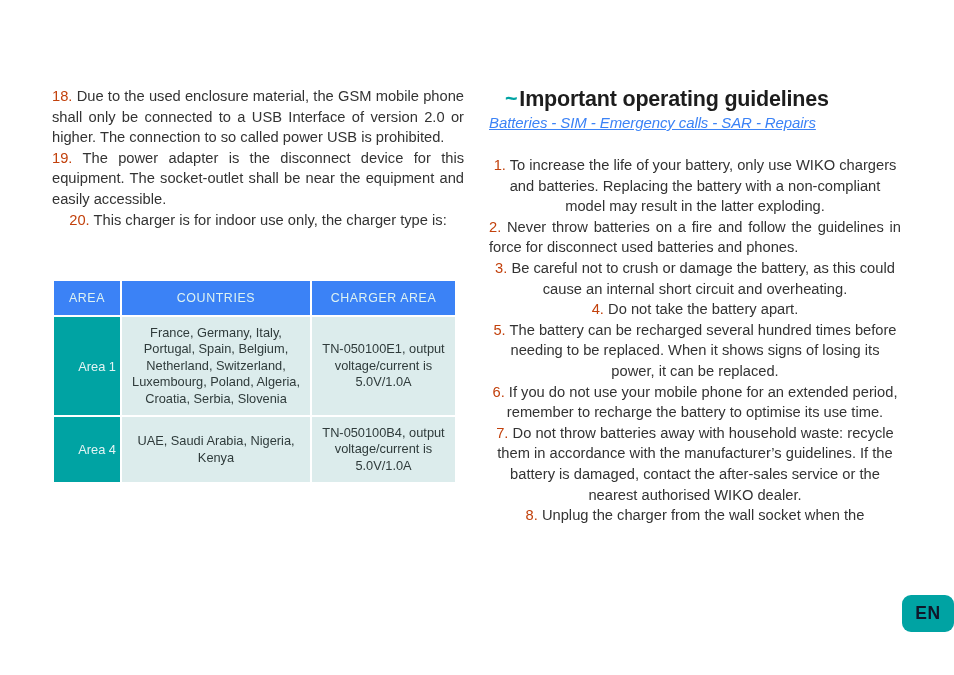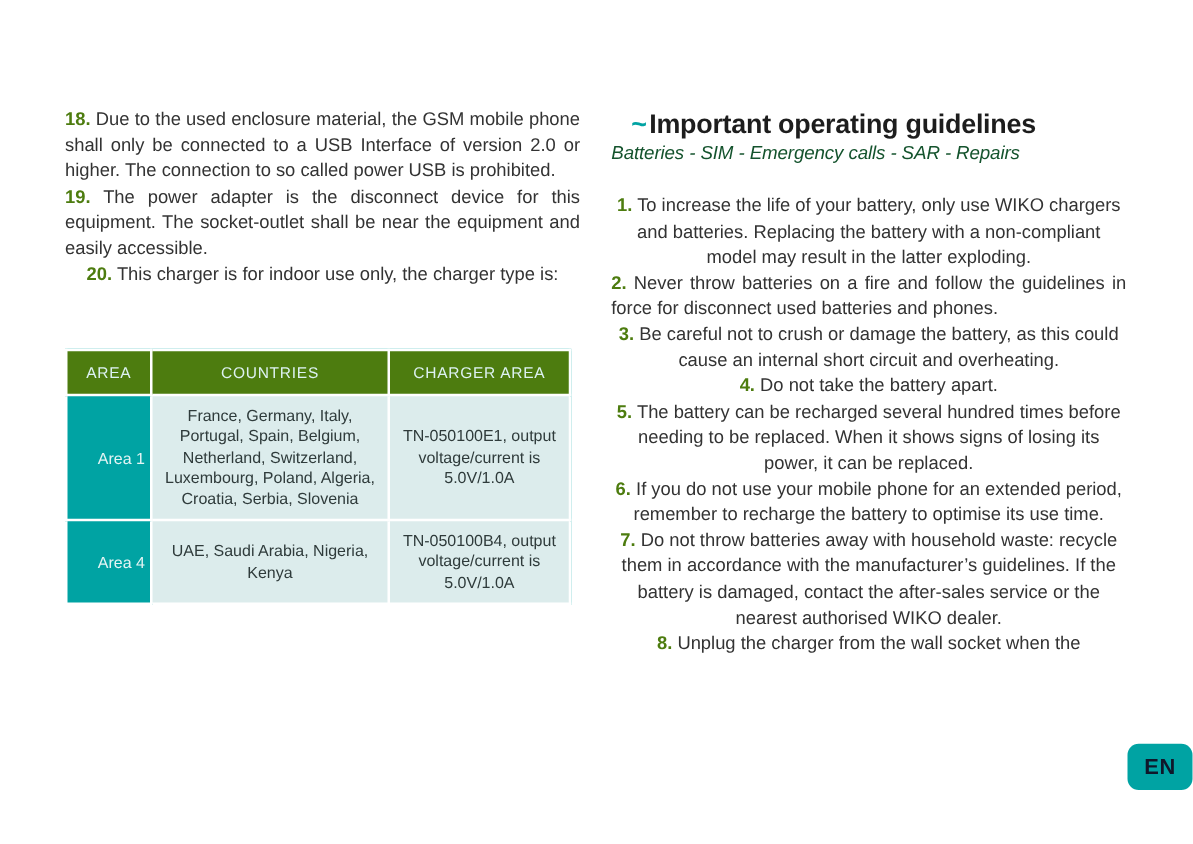--- a/index.html
+++ b/index.html
@@ -31,22 +31,22 @@
     top: 86px;
     width: 412px;
   }
   .col-right {
     position: absolute;
     left: 489px;
     top: 86px;
     width: 412px;
   }
   .num {
-    color: #4d7c0f;
-    font-weight: bold;
+    color: #c2410c;
+    font-weight: normal;
   }
 
   
   .flowtext {
     font-size: 14.7px;
     line-height: 20.6px;
     text-align: justify;
     color: #333333;
   }
   .flowtext .blk {
@@ -67,43 +67,44 @@
     letter-spacing: -0.2px;
   }
   .heading .tilde {
     color: #00a3a3;
     font-weight: bold;
     margin-right: 2px;
   }
   .subheading {
     font-size: 15px;
     font-style: italic;
-    color: #14532d;
+    color: #3b82f6;
     line-height: 20px;
     margin: 0 0 22px 0;
     letter-spacing: -0.1px;
+    text-decoration: underline;
   }
 
   
   .charger-table {
     position: absolute;
     left: 52px;
     top: 279px;
     width: 405px;
     border-collapse: collapse;
     background: #00a3a3;
     table-layout: fixed;
   }
   .charger-table td, .charger-table th {
     border: 2px solid #ffffff;
     padding: 0;
     vertical-align: middle;
   }
   .charger-table .hdr {
-    background: #4d7c0f;
+    background: #3b82f6;
     color: #ddf2f2;
     font-size: 12.4px;
     font-weight: normal;
     letter-spacing: 0.6px;
     text-align: center;
     height: 34px;
     padding: 0 4px;
   }
   .charger-table .area-cell {
     background: #00a3a3;

